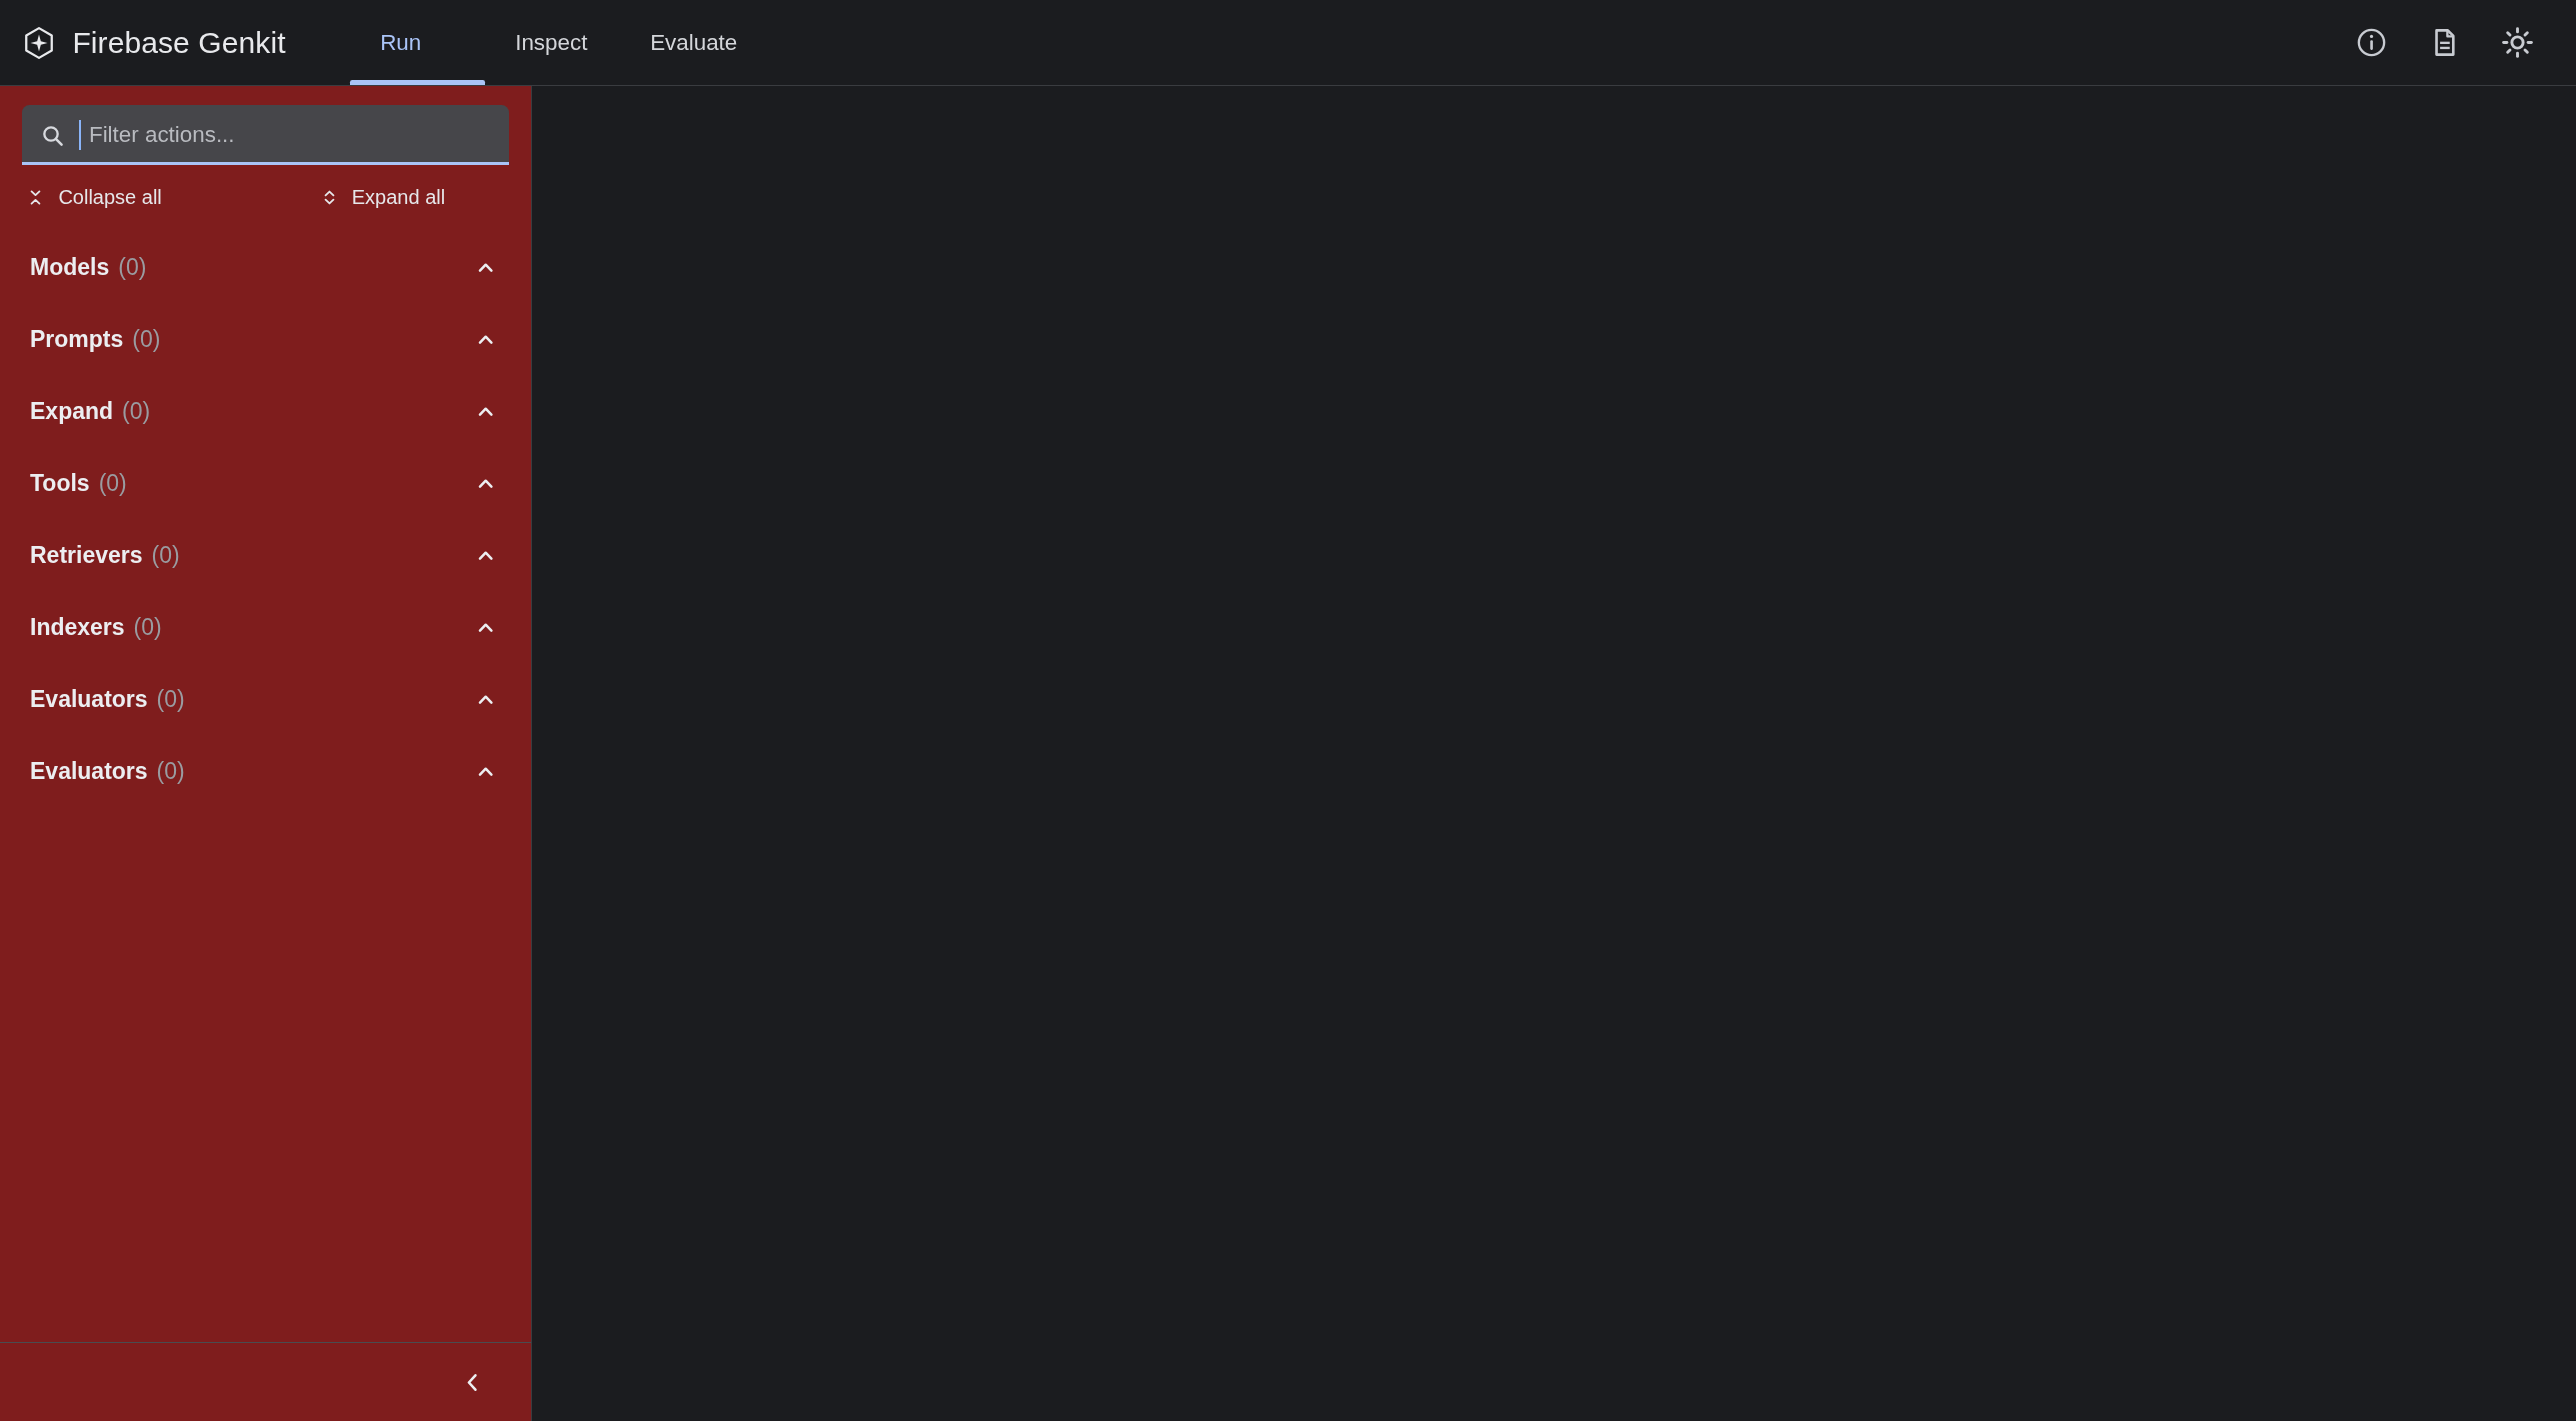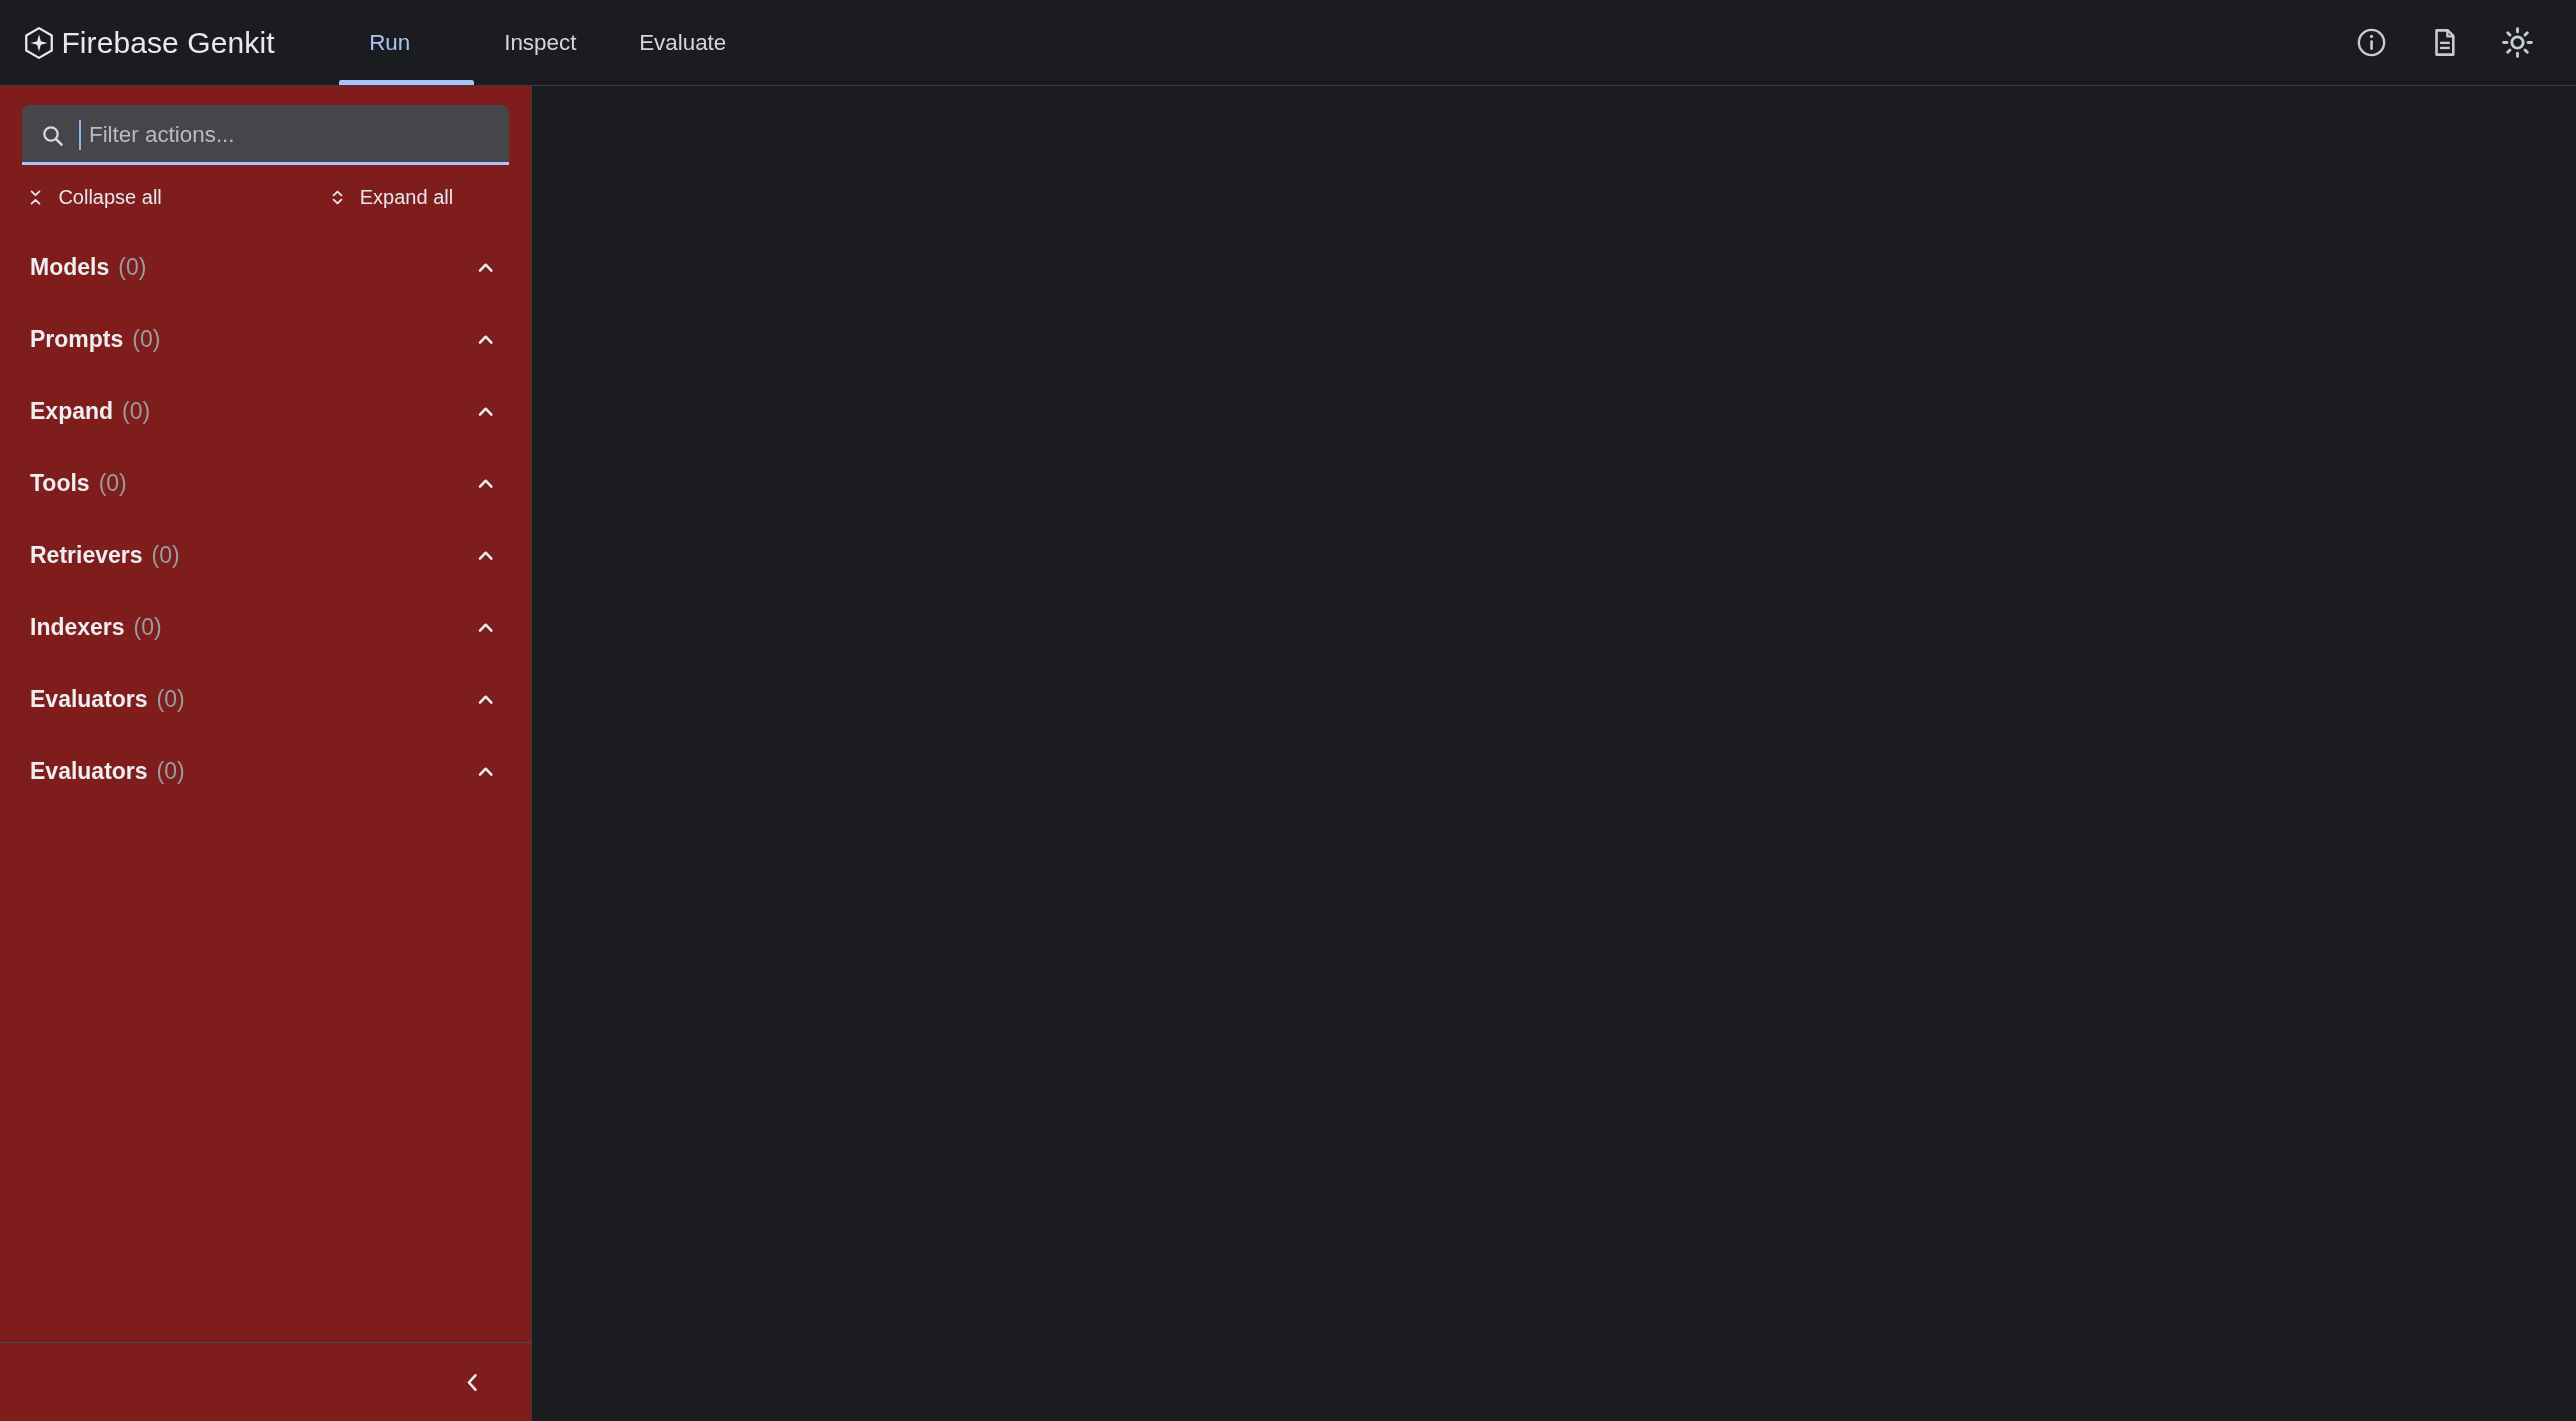--- a/index.html
+++ b/index.html
@@ -28,21 +28,21 @@
     background: #1b1c1f;
     border-bottom: 1.5px solid #3a3c40;
     display: flex;
     align-items: stretch;
     position: relative;
   }
 
   .brand {
     display: flex;
     align-items: center;
-    gap: 5px;
+    gap: 16px;
     padding-left: 22.4px;
     padding-right: 7.5px;
   }
   .brand-logo {
     width: 34px;
     height: 34px;
     display: block;
     flex: 0 0 auto;
   }
   .brand-title {
@@ -160,21 +160,21 @@
     color: #b9bbc0;
     white-space: nowrap;
     margin-left: -6px;
   }
 
   
   .tree-controls {
     display: flex;
     align-items: flex-start;
     padding: 16.4px 22.4px 7.5px 22.4px;
-    gap: 12px;
+    gap: 4px;
   }
   .tree-ctl {
     display: flex;
     align-items: center;
     gap: 12px;
     font-size: 20px;
     color: #e6e7ea;
     cursor: pointer;
     background: transparent;
     border: none;

